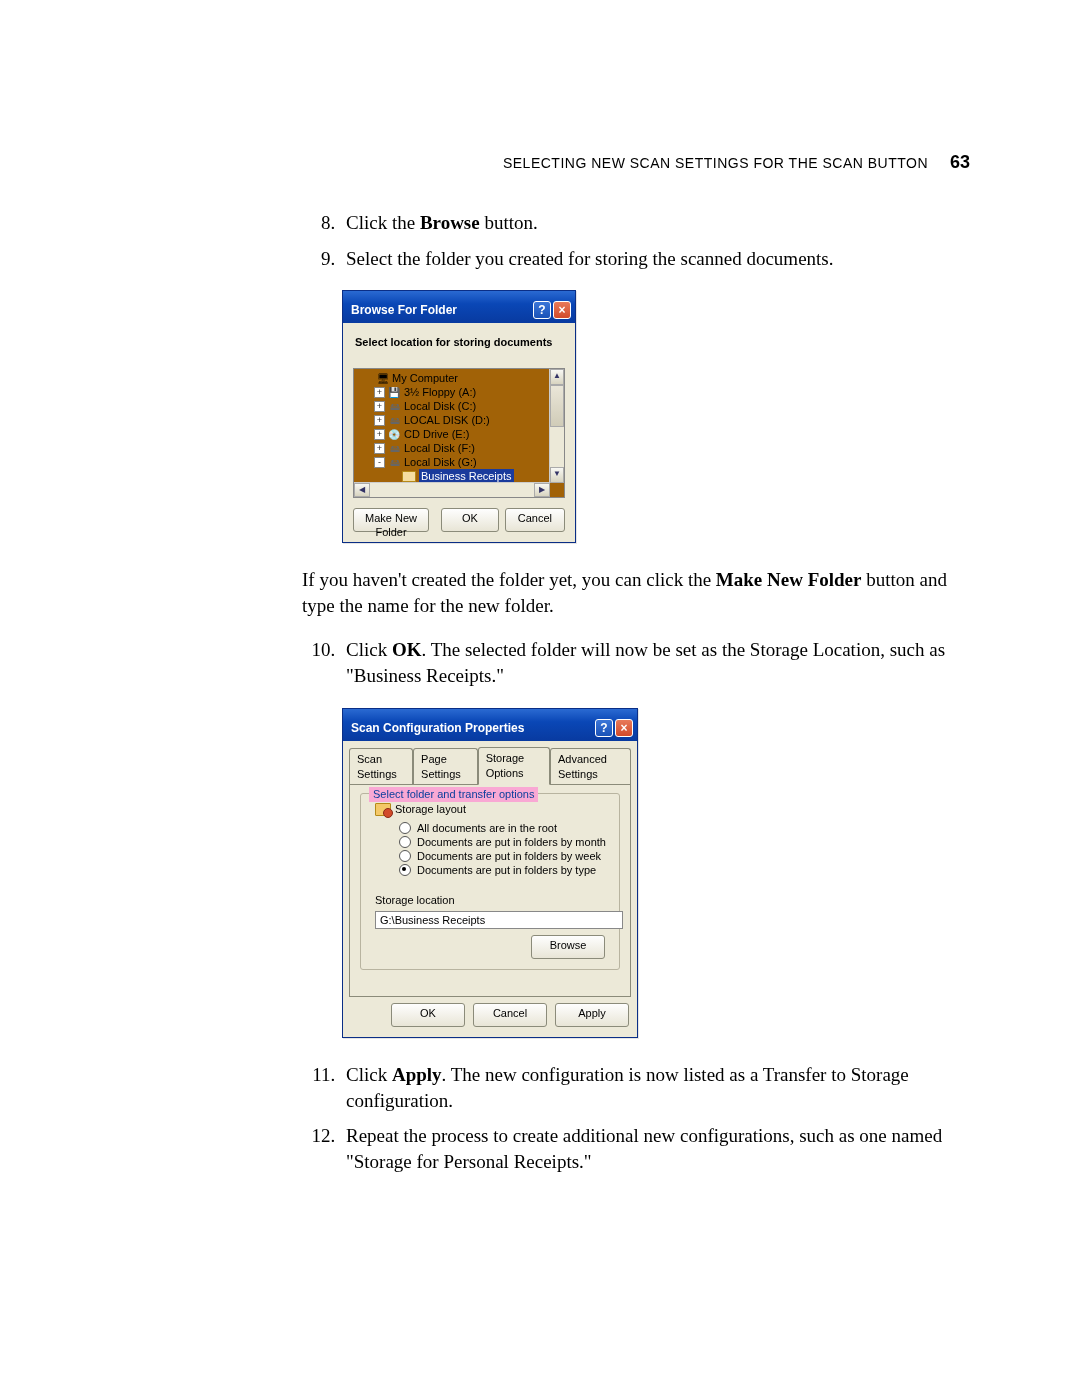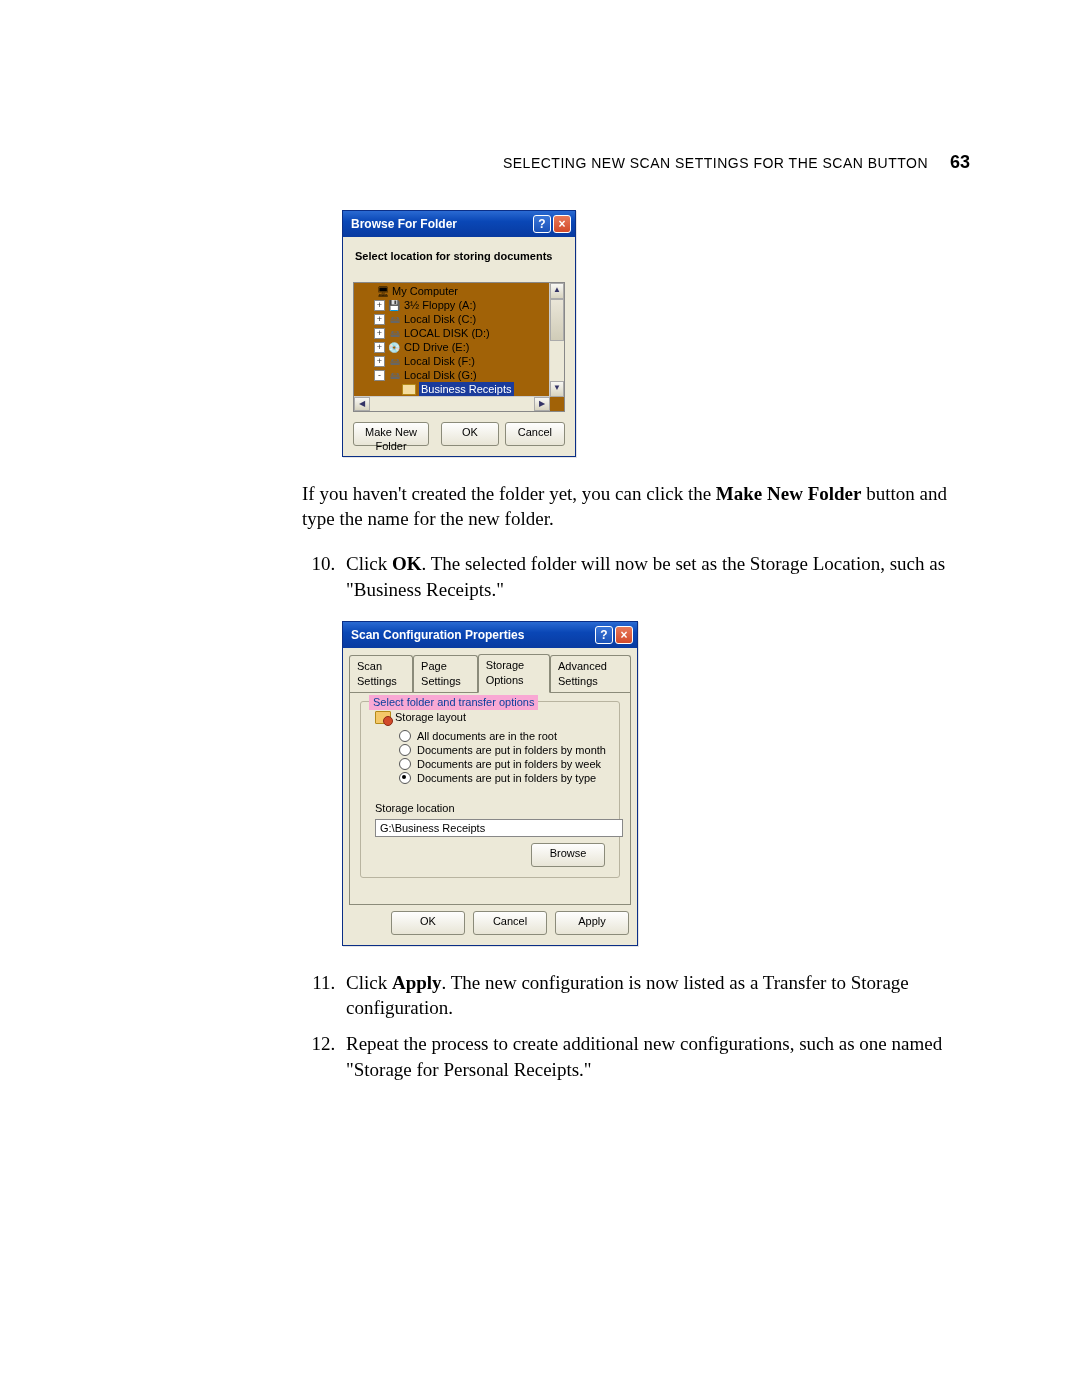--- a/index.html
+++ b/index.html
@@ -62,21 +62,21 @@
     font-size: 11px;
     background: #ece9d8;
     border: 1px solid #0a2e86;
     box-shadow: 1px 1px 0 rgba(0,0,0,0.1);
     display: inline-block;
   }
   .xp-titlebar {
     background: linear-gradient(to bottom, #2a6ad2 0%, #0a47b6 40%, #083aa0 100%);
     color: #fff;
     font-weight: bold;
-    padding: 4px 4px 4px 8px;
+    padding: 10px 4px 4px 8px;
     display: flex;
     align-items: center;
     font-size: 12px;
     height: 18px;
   }
   .xp-titlebar .title-text { flex: 1; }
   .titlebar-btn {
     width: 18px; height: 18px;
     margin-left: 2px;
     border: 1px solid #fff;
@@ -315,20 +315,28 @@
 <body>
 
 <div class="page">
 
   <div class="running-header">
     <span class="hdr-text">SELECTING NEW SCAN SETTINGS FOR THE SCAN BUTTON</span>
     <span class="page-num">63</span>
   </div>
 
   <div class="body-text">
+    <ol class="main-list" start="8">
+      <li>
+        <span>Click the </span><span class="b">Browse</span><span> button.</span>
+      </li>
+      <li>
+        <span>Select the folder you created for storing the scanned documents.</span>
+      </li>
+    </ol>
 
     <div class="fig-wrap">
       <div class="xp-dialog d1">
         <div class="xp-titlebar">
           <span class="title-text">Browse For Folder</span>
           <span class="titlebar-btn help-btn">?</span>
           <span class="titlebar-btn close-btn">×</span>
         </div>
         <div class="prompt">Select location for storing documents</div>
         <div class="tree-box">

